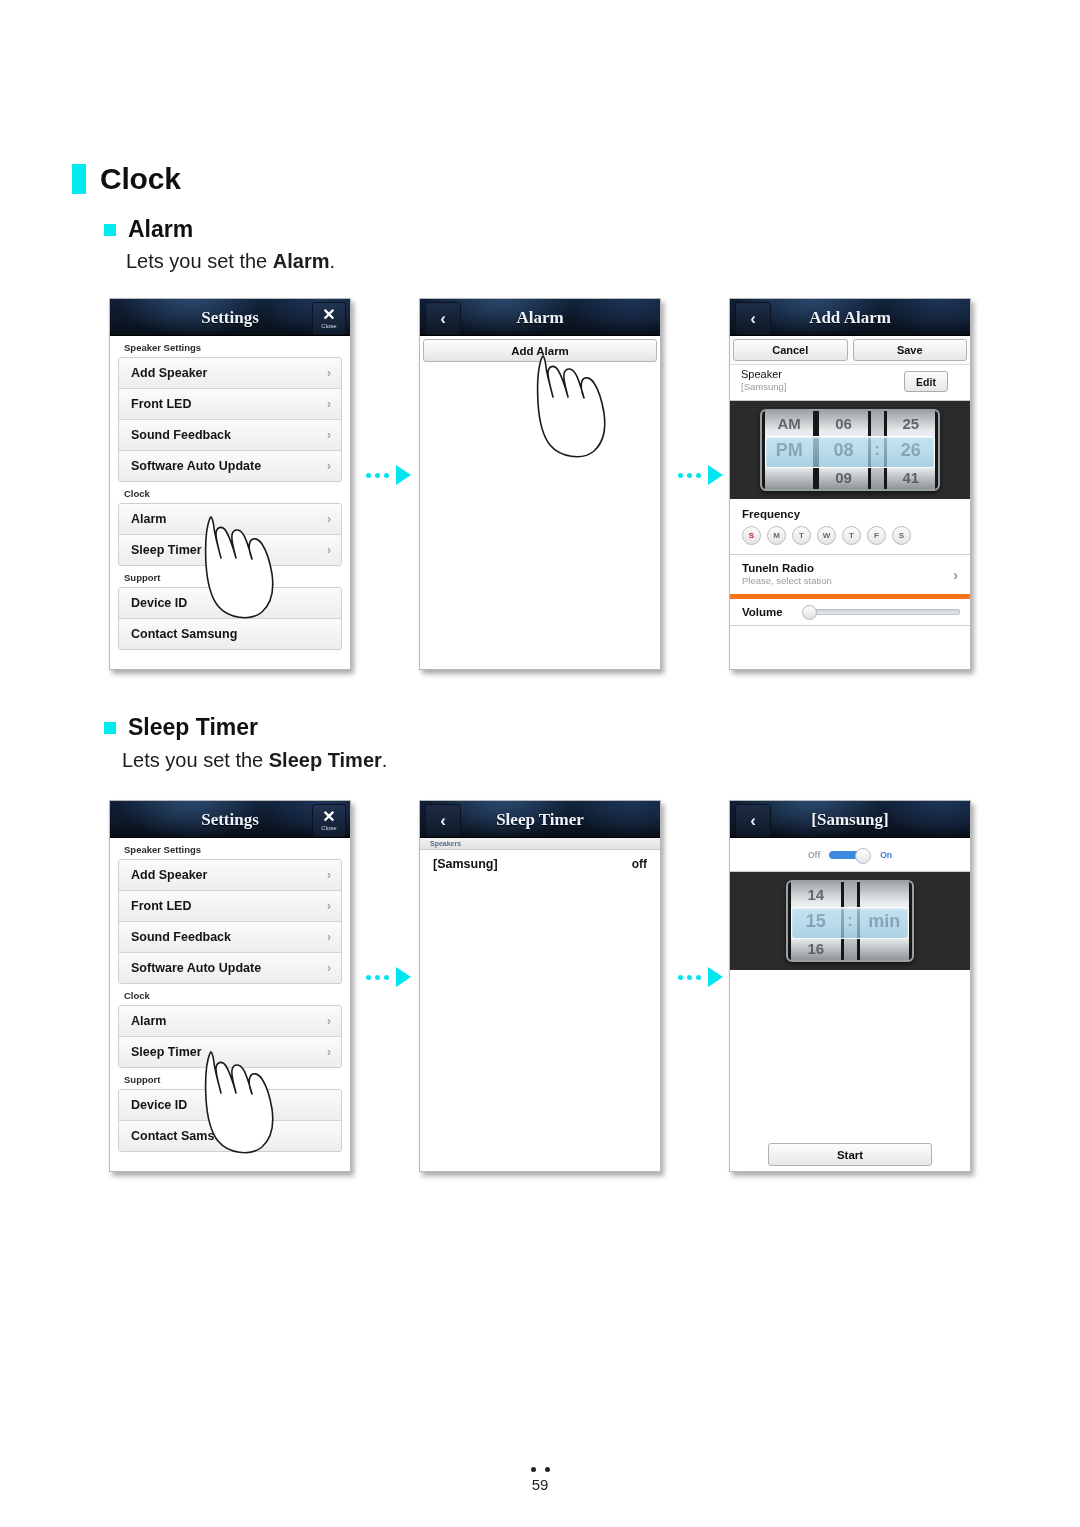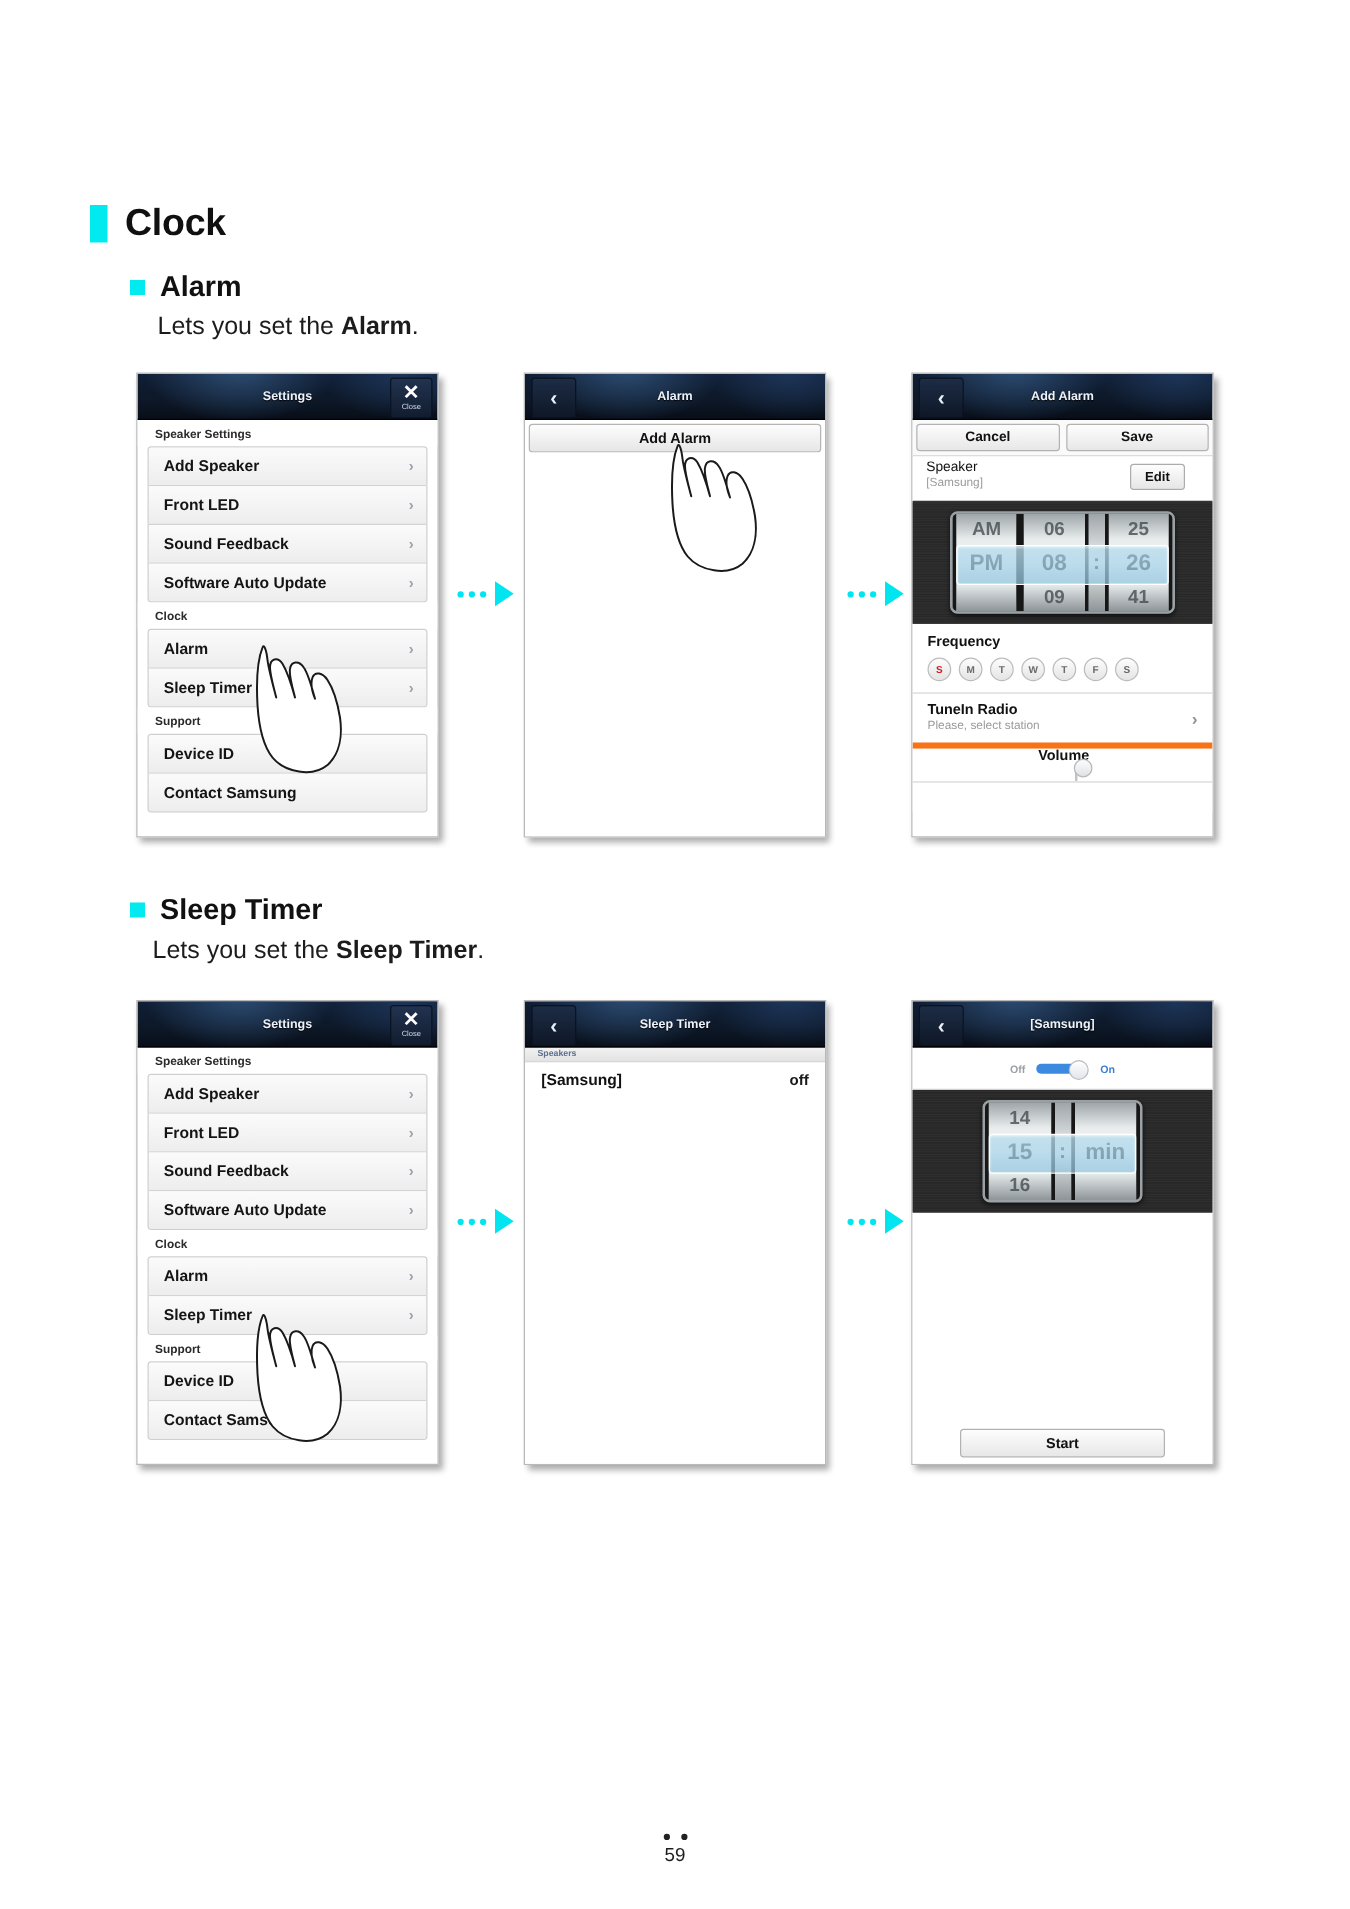--- a/index.html
+++ b/index.html
@@ -43,21 +43,21 @@
     position:relative;height:37px;
     background:
       radial-gradient(110px 60px at 34% -10%, #2c4c72 0%, rgba(44,76,114,0) 70%),
       radial-gradient(90px 50px at 88% 0%, #1d3558 0%, rgba(29,53,88,0) 72%),
       linear-gradient(180deg,#101f36 0%,#0d1828 55%,#080e18 100%);
     display:flex;align-items:center;justify-content:center;
   }
   .titlebar::after{
     content:"";position:absolute;left:0;right:0;bottom:0;height:1px;background:#000;
   }
-  .title-txt{color:#eef3fb;font-size:10px;font-weight:700;text-shadow:0 1px 1px #000;}
+  .title-txt{color:#eef3fb;font-size:17px;font-weight:700;text-shadow:0 1px 1px #000;font-family:Liberation Serif, serif;}
   .close-btn{
     position:absolute;right:4px;top:3px;width:32px;height:31px;
     background:linear-gradient(180deg,#223350,#111c2e);
     border:1px solid #0a1322;border-radius:3px;
     display:flex;flex-direction:column;align-items:center;justify-content:center;
     color:#fff;
   }
   .close-x{font-size:16px;font-weight:700;line-height:14px;}
   .close-lbl{font-size:6px;line-height:8px;color:#d5dced;}
   .back-btn{
@@ -163,21 +163,21 @@
     background:linear-gradient(180deg,#fdfdfd,#e4e4e4);
     border:1px solid #bcbcbc;
     display:flex;align-items:center;justify-content:center;
     font-size:8px;font-weight:700;color:#6a6a6a;
   }
   .day.sun{color:#d41f1f;}
   .tunein{position:relative;padding:7px 0 7px 12px;background:#fff;border-bottom:5px solid #f97316;}
   .tunein-t{font-size:11.5px;font-weight:700;color:#111;line-height:13px;}
   .tunein-s{font-size:9.5px;color:#9a9a9a;line-height:12px;}
   .tunein .chev{right:12px;color:#8d959e;font-size:14px;}
-  .volrow{position:relative;height:26px;display:flex;align-items:center;padding:0 10px 0 12px;background:#fff;flex-direction:column;}
+  .volrow{position:relative;height:26px;display:flex;align-items:center;padding:0 10px 0 12px;background:#fff;}
   .vol-lbl{font-size:11.5px;font-weight:700;color:#111;}
   .vol-track{position:relative;flex:1;height:4px;margin-left:20px;border-radius:2px;
     background:linear-gradient(180deg,#cfd3d6,#e7eaec);border:1px solid #c0c4c7;}
   .vol-knob{position:absolute;left:-2px;top:-5px;width:13px;height:13px;border-radius:50%;
     background:linear-gradient(180deg,#fdfdfd,#dfe2e4);border:1px solid #b6babd;}
   .tail{height:24px;background:#fff;border-top:1px solid #cfcfcf;}
 
   
   .spk-hdr{background:linear-gradient(180deg,#f2f2f2,#e2e2e2);border-bottom:1px solid #cdcdcd;
     font-size:7px;font-weight:700;color:#5b6f8e;padding:2px 0 2px 10px;}

